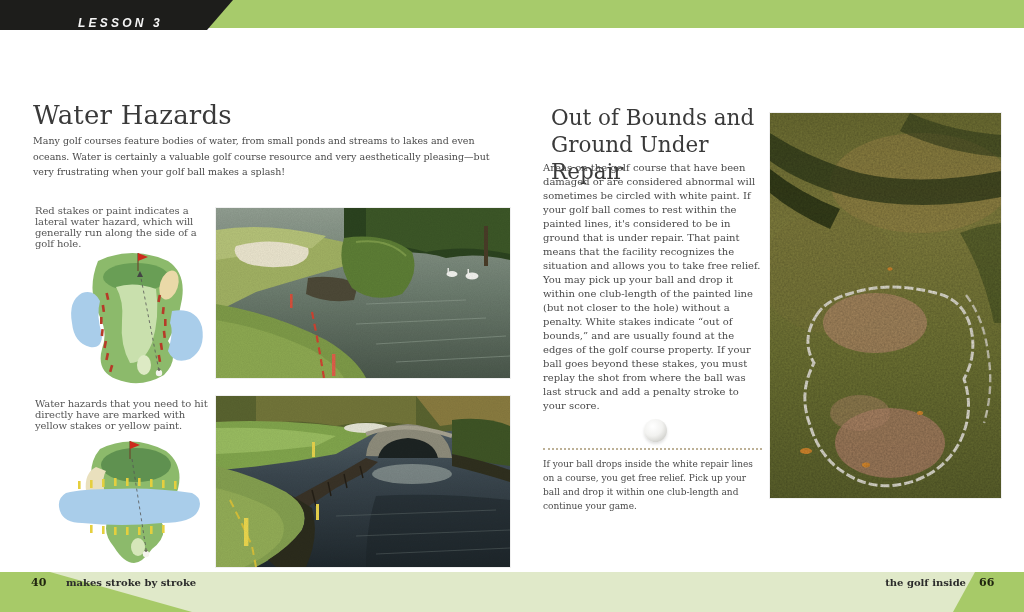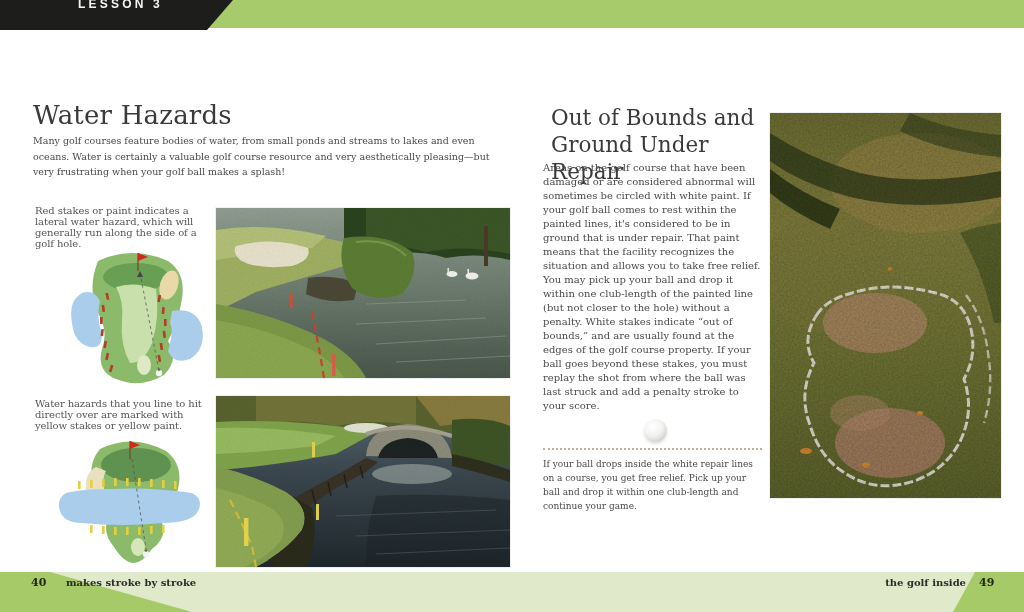--- a/index.html
+++ b/index.html
@@ -4,21 +4,21 @@
 <style>
   html,body{margin:0;padding:0;}
   body{width:1024px;height:612px;position:relative;background:#ffffff;overflow:hidden;
        font-family:"DejaVu Serif", serif;color:#3d3d3d;}
   .abs{position:absolute;}
 
   
   .top-strip{left:0;top:0;width:1024px;height:28px;background:#a7cb6b;}
   .lesson-banner{left:0;top:0;width:233px;height:30px;background:#1d1d1b;
     clip-path:polygon(0 0,100% 0,calc(100% - 26px) 100%,0 100%);
-    display:flex;align-items:flex-start;}
+    display:flex;align-items:flex-end;font-style:italic;}
   .lesson-banner span{margin-left:78px;color:#f5f5f5;font-family:"Liberation Sans",sans-serif;
     font-size:12px;font-weight:bold;letter-spacing:3.2px;margin-top:-3px;}
 
   
   .h-left{left:33px;top:100px;font-size:26px;font-weight:500;color:#3a3a3a;letter-spacing:.2px;}
   .intro{left:33px;top:133px;width:468px;font-size:9.5px;line-height:15.6px;color:#4a4a4a;}
   .cap{font-size:10px;line-height:11px;color:#565656;letter-spacing:-.1px;}
   .cap1{left:35px;top:205px;width:178px;}
   .cap2{left:35px;top:398px;width:178px;}
 
@@ -49,21 +49,21 @@
 <body>
 
 <div class="abs top-strip"></div>
 <div class="abs lesson-banner">
   <span>LESSON 3</span>
 </div>
 
 <div class="abs h-left">Water Hazards</div>
 <div class="abs intro">Many golf courses feature bodies of water, from small ponds and streams to lakes and even oceans. Water is certainly a valuable golf course resource and very aesthetically pleasing—but very frustrating when your golf ball makes a splash!</div>
 <div class="abs cap cap1">Red stakes or paint indicates a lateral water hazard, which will generally run along the side of a golf hole.</div>
-<div class="abs cap cap2">Water hazards that you line to hit directly over are marked with yellow stakes or yellow paint.</div>
+<div class="abs cap cap2">Water hazards that you need to hit directly have are marked with yellow stakes or yellow paint.</div>
 
 <svg class="abs" style="left:56px;top:231px;" width="152" height="157" viewBox="0 0 152 157">
   <path d="M42 30 Q76 14 112 30 Q130 42 126 68 Q122 92 112 110 Q124 128 108 144 Q84 158 60 148 Q40 140 46 118 Q52 102 44 86 Q30 60 42 30 Z" fill="#8cba6b"></path>
   <path d="M26 62 Q12 70 16 92 Q18 112 34 116 Q46 118 46 104 Q40 84 44 70 Q38 58 26 62 Z" fill="#a9cdea"></path>
   <path d="M116 80 Q140 76 146 96 Q150 118 134 128 Q118 134 112 120 Q118 100 114 92 Z" fill="#a9cdea"></path>
   <ellipse cx="80" cy="46" rx="33" ry="14" fill="#699e55"></ellipse>
   <path d="M60 56 Q78 50 100 58 Q104 86 96 112 Q88 132 74 132 Q64 114 66 90 Q68 70 60 56 Z" fill="#c9e0ad"></path>
   <ellipse cx="113" cy="54" rx="9" ry="15" fill="#ead9a8" transform="rotate(18 113 54)"></ellipse>
   <line x1="84" y1="42" x2="103" y2="140" stroke="#555" stroke-width="0.8" stroke-dasharray="3 3"></line>
   <path d="M84 40 l3 6 h-6 Z" fill="#444"></path>
@@ -250,13 +250,13 @@
   </g>
   <rect width="231" height="385" filter="url(#tx3)" fill="#2a3416" opacity=".5"></rect>
 </svg>
 
 <div class="abs footer-strip"></div>
 <div class="abs footer-wedge-left"></div>
 <div class="abs footer-wedge-right"></div>
 <div class="abs pg-left">40</div>
 <div class="abs book-title">makes stroke by stroke</div>
 <div class="abs chap-title">the golf inside</div>
-<div class="abs pg-right">49</div>
+<div class="abs pg-right">66</div>
 
 </body></html>

